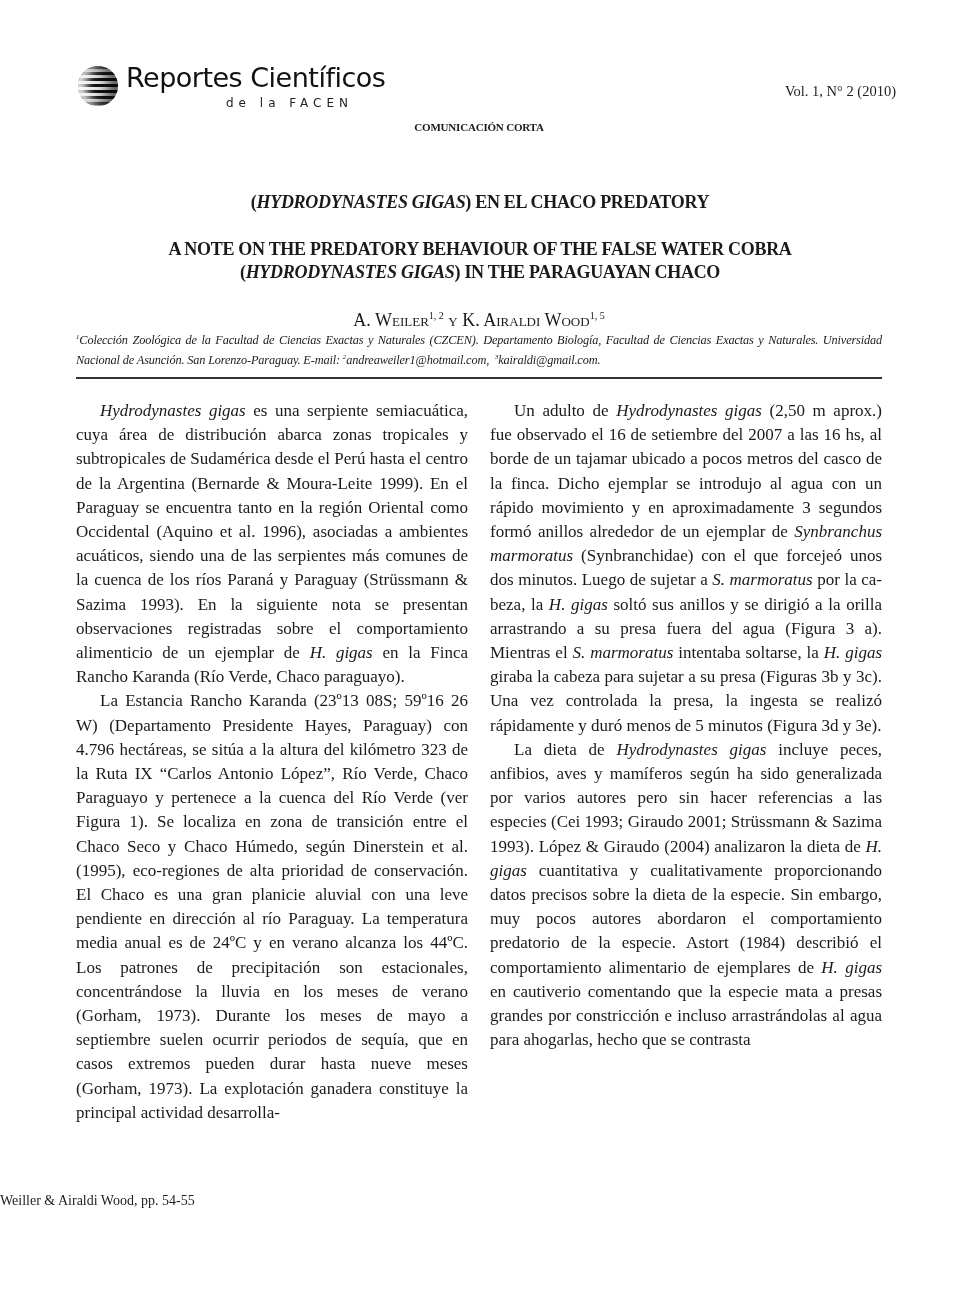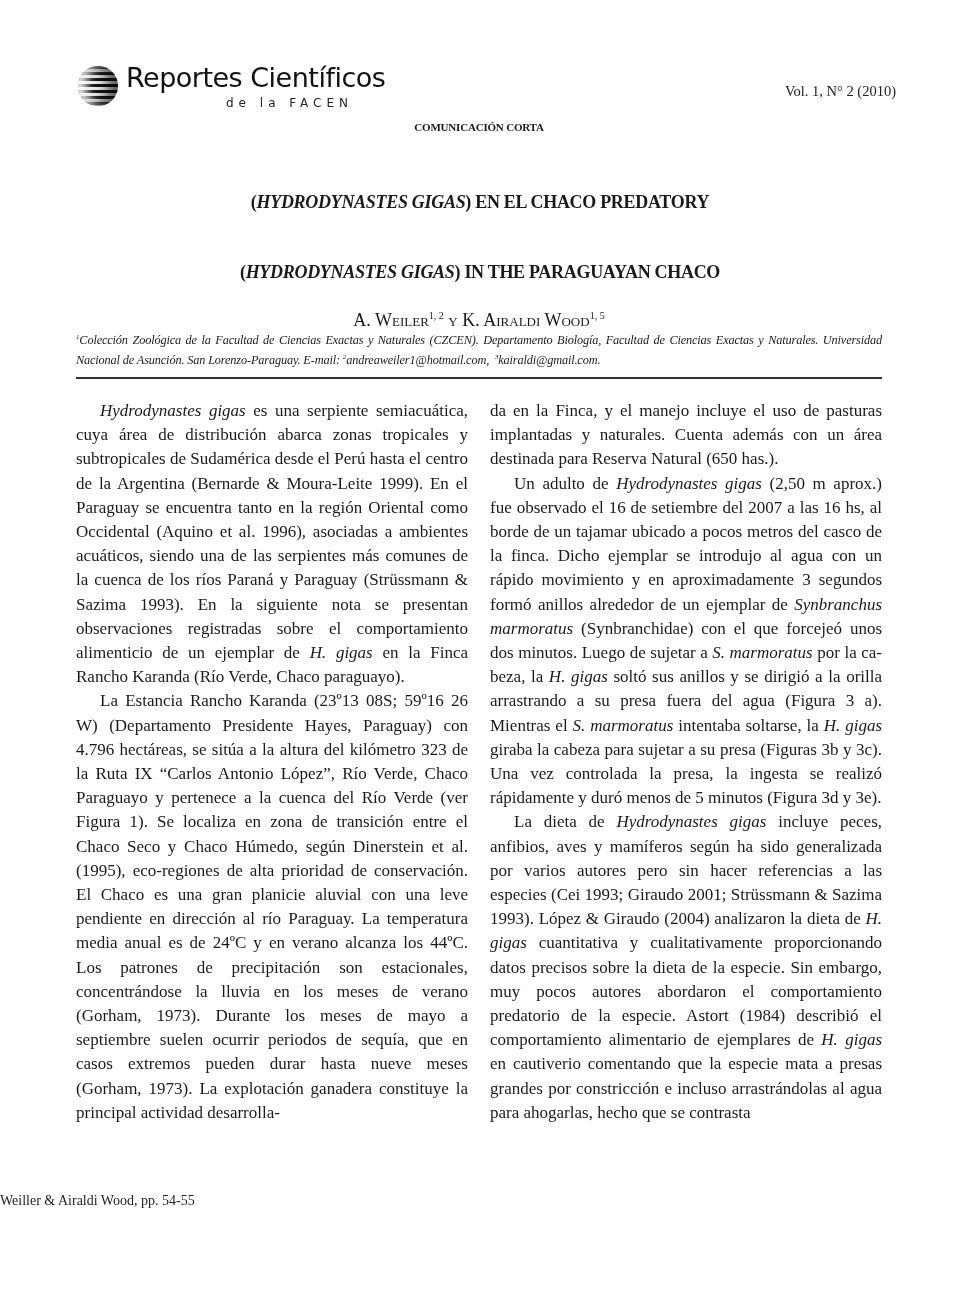--- a/index.html
+++ b/index.html
@@ -43,21 +43,21 @@
 </div>
 
 <div class="section-label">COMUNICACIÓN CORTA</div>
 
 <div class="title-es">
   <br>
   <span>(</span><i>HYDRODYNASTES GIGAS</i><span>) EN EL CHACO PREDATORY</span>
 </div>
 
 <div class="title-en">
-  <br>
+  <span>A NOTE ON THE PREDATORY BEHAVIOUR OF THE FALSE WATER COBRA</span><br>
   <span>(</span><i>HYDRODYNASTES GIGAS</i><span>) IN THE PARAGUAYAN CHACO</span>
 </div>
 
 <div class="authors">
   <span class="sc">A. Weiler</span><sup>1, 2</sup>
   <span class="sc">y</span>
   <span class="sc">K. Airaldi Wood</span><sup>1, 5</sup>
 </div>
 
 <div class="affil">
@@ -65,18 +65,17 @@
 </div>
 
 <div class="rule"></div>
 
 <div class="col col-left">
   <p><i>Hydrodynastes gigas</i><span> es una serpiente semia­cuática, cuya área de distribución abarca zonas tropicales y subtropicales de Sudamérica desde el Perú hasta el centro de la Argentina (Bernarde &amp; Moura-Leite 1999).  En el Paraguay se encuentra tanto en la región Oriental como Occidental (Aqui­no et al. 1996), asociadas a ambientes acuáticos, siendo una de las serpientes más comunes de la cuenca de los ríos Paraná y Paraguay (Strüssmann &amp; Sazima 1993). En la siguiente nota se presen­tan observaciones registradas sobre el comporta­miento alimenticio de un ejemplar de </span><i>H. gigas</i><span> en la Finca Rancho Karanda (Río Verde, Chaco pa­raguayo).</span></p>
   <p>La Estancia Rancho Karanda (23º13 08S; 59º16 26 W) (Departamento Presidente Hayes, Paraguay) con 4.796 hectáreas, se sitúa a la altura del kilómetro 323 de la Ruta IX “Carlos Antonio López”, Río Verde, Chaco Paraguayo y pertenece a la cuenca del Río Verde (ver Figura 1). Se lo­caliza en zona de transición entre el Chaco Seco y Chaco Húmedo, según Dinerstein et al. (1995), eco-regiones de alta prioridad de conservación. El Chaco es una gran planicie aluvial con una leve pendiente en dirección al río Paraguay. La tem­peratura media anual es de 24ºC y en verano al­canza los 44ºC. Los patrones de precipitación son estacionales, concentrándose la lluvia en los me­ses de verano (Gorham, 1973). Durante los meses de mayo a septiembre suelen ocurrir periodos de sequía, que en casos extremos pueden durar hasta nueve meses (Gorham, 1973). La explotación ga­nadera constituye la principal actividad desarrolla-</p>
 </div>
 
 <div class="col col-right">
-  <p class="cont">da en la Finca, y el manejo incluye el uso de pas­turas implantadas y naturales. Cuenta además con un área destinada para Reserva Natural (650 has.).</p>
   <p><span>Un adulto de </span><i>Hydrodynastes gigas</i><span> (2,50 m aprox.) fue observado el 16 de setiembre del 2007 a las 16 hs, al borde de un tajamar ubicado a po­cos metros del casco de la finca. Dicho ejemplar se introdujo al agua con un rápido movimiento y en aproximadamente 3 segundos formó anillos alre­dedor de un ejemplar de </span><i>Synbranchus marmoratus</i><span> (Synbranchidae) con el que forcejeó unos dos mi­nutos. Luego de sujetar a </span><i>S. marmoratus</i><span> por la ca­beza, la </span><i>H. gigas</i><span> soltó sus anillos y se dirigió a la orilla arrastrando a su presa fuera del agua (Figura 3 a). Mientras el </span><i>S. marmoratus</i><span> intentaba soltarse, la </span><i>H. gigas</i><span> giraba la cabeza para sujetar a su presa (Figuras 3b y 3c). Una vez controlada la presa, la ingesta se realizó rápidamente y duró menos de 5 minutos (Figura 3d y 3e).</span></p>
   <p><span>La dieta de </span><i>Hydrodynastes gigas</i><span> incluye peces, anfibios, aves y mamíferos según ha sido generali­zada por varios autores pero sin hacer referencias a las especies (Cei 1993; Giraudo 2001; Strüssmann &amp; Sazima 1993).  López &amp; Giraudo (2004) ana­lizaron la dieta de </span><i>H. gigas</i><span> cuantitativa y cuali­tativamente proporcionando datos precisos sobre la dieta de la especie. Sin embargo, muy pocos autores abordaron el comportamiento predatorio de la especie. Astort (1984) describió el compor­tamiento alimentario de ejemplares de </span><i>H. gigas</i><span> en cautiverio comentando que la especie mata a pre­sas grandes por constricción e incluso arrastrándo­las al agua para ahogarlas, hecho que se contrasta</span></p>
 </div>
 
 <div class="footer">Weiller &amp; Airaldi Wood, pp. 54-55</div>
 
 </body></html>

